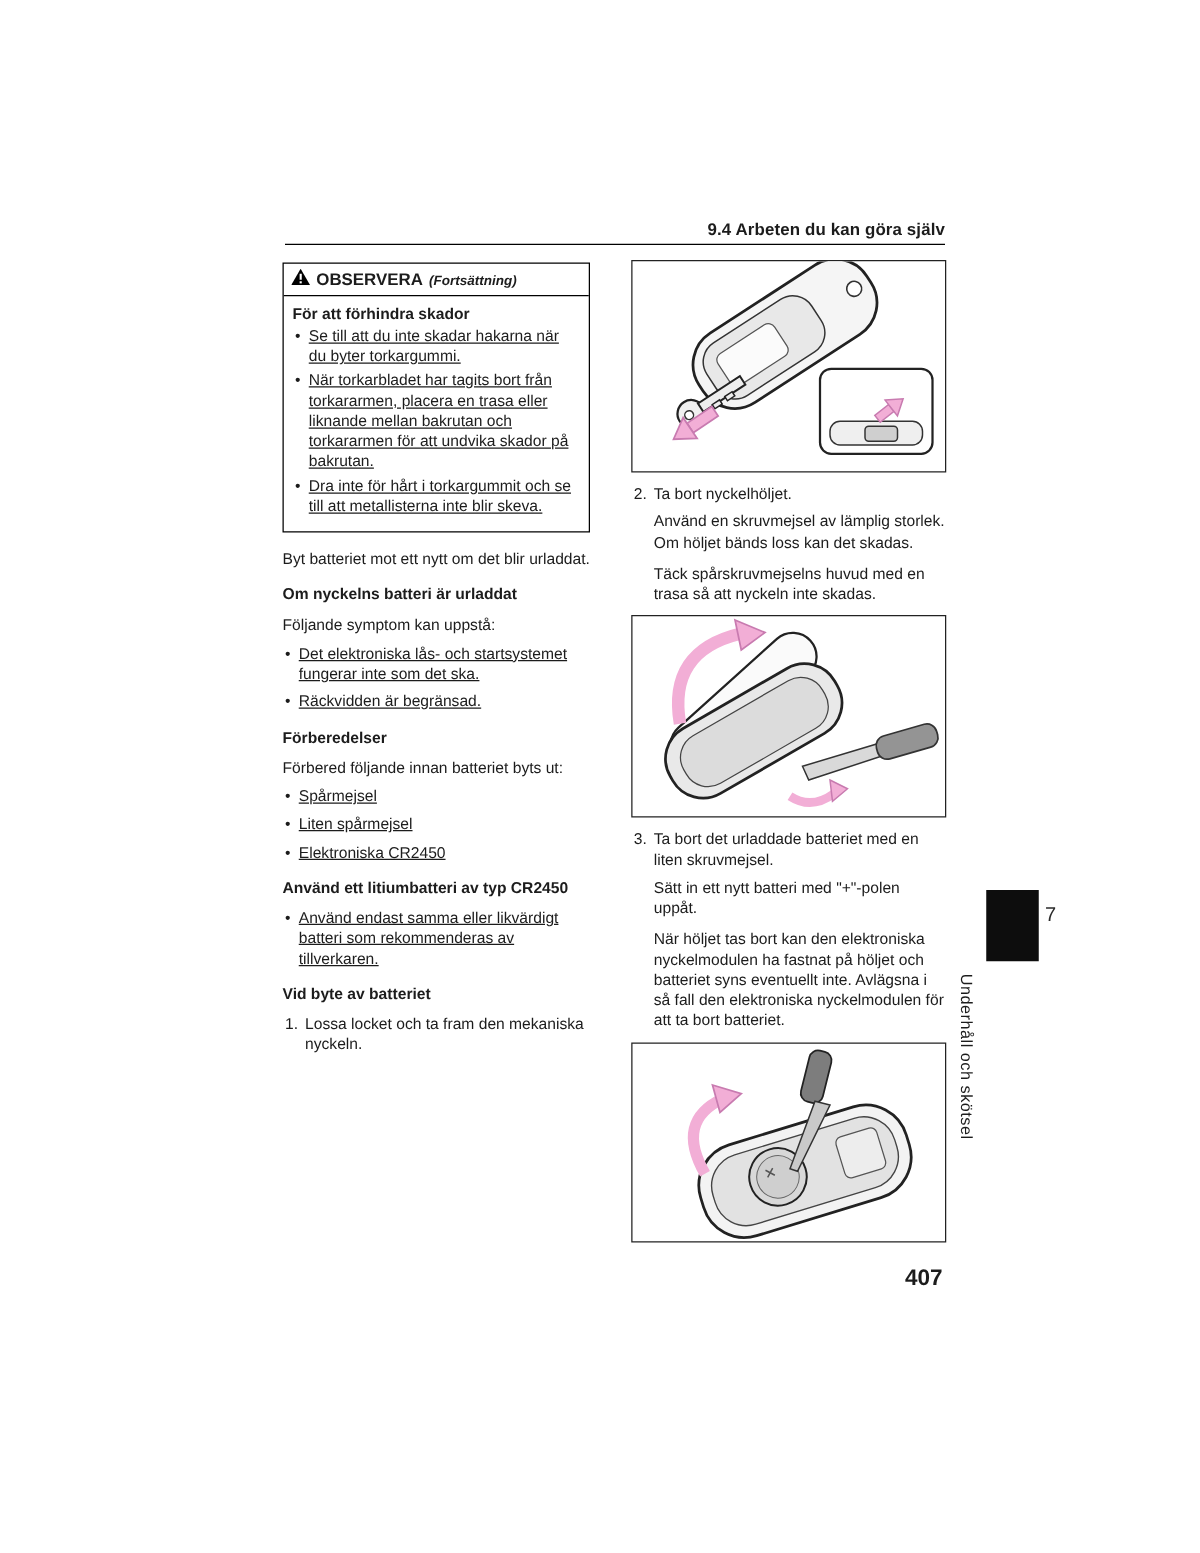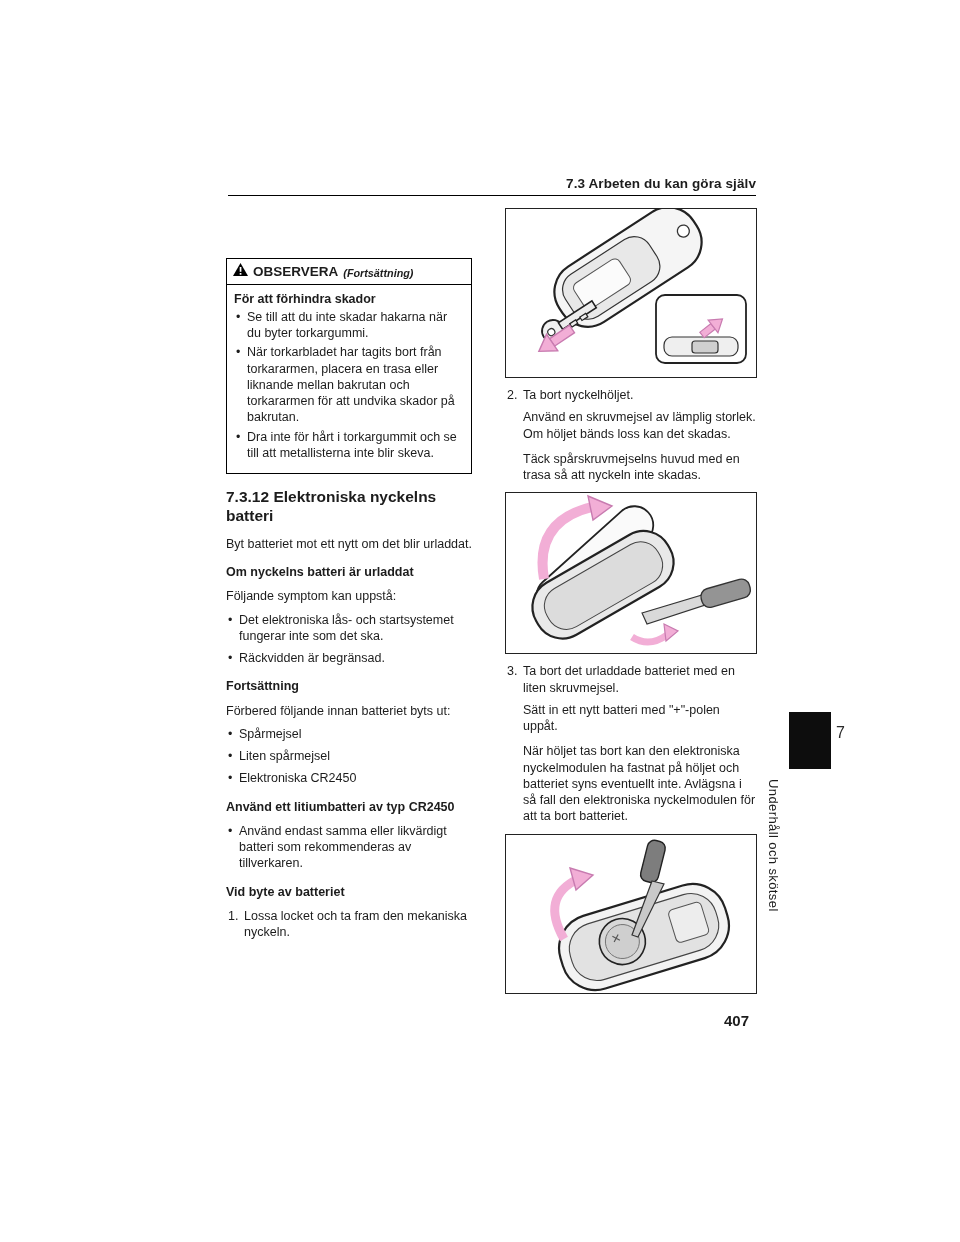--- a/index.html
+++ b/index.html
@@ -12,38 +12,38 @@
   .running-header {
     position:absolute; top:176px; left:228px; width:528px;
     text-align:right; font-weight:bold; font-size:13.5px; letter-spacing:0.1px;
   }
   .header-rule {
     position:absolute; top:195px; left:228px; width:528px;
     border-top:1.3px solid #000;
   }
   .col-left {
     position:absolute; top:210px; left:226px; width:246px;
-    font-size:12.5px; line-height:1.3;margin-top:48px;
+    font-size:12.5px; line-height:1.3;
   }
   .col-right {
     position:absolute; top:208px; left:505px; width:252px;
     font-size:12.5px; line-height:1.3;
   }
   
   .notice { border:1.8px solid #000; margin-bottom:13px; background:#fff; }
   .notice-head {
     display:flex; align-items:center; gap:5px;
     padding:4px 6px 3px 6px; border-bottom:1.3px solid #000;
   }
   .notice-title { font-weight:bold; font-size:13.5px; }
   .notice-cont { font-weight:bold; font-style:italic; font-size:10.8px; padding-top:2px; }
   .notice-body { padding:6px 7px 9px 7px; }
   .notice-body .bold-line { font-weight:bold; margin-bottom:2px; }
   
-  .bl { position:relative; padding-left:13px; margin-bottom:3px; }
+  .bl { position:relative; padding-left:13px; margin-bottom:3px;text-decoration:underline; }
   .bl::before { content:"•"; position:absolute; left:2px; top:0; }
   .bl-sp { margin-bottom:6px; }
   
   .sec-heading { font-size:15.5px; font-weight:bold; line-height:1.25; margin:4px 0 10px 0; }
   .bold-head { font-weight:bold; margin:12px 0 8px 0; }
   p.body { margin-bottom:9px; }
   .lead { margin-bottom:7px; }
   
   .step { display:flex; margin:2px 0 6px 2px; }
   .step-num { width:16px; flex:none; }
@@ -63,31 +63,31 @@
   .chapter-num {
     position:absolute; left:836px; top:724px;
     font-size:16px; color:#2a2a2a;
   }
   .side-label {
     position:absolute; left:766px; top:779px;
     writing-mode:vertical-rl; font-size:13px; color:#1c1c1c; letter-spacing:0.4px;
   }
   .page-num {
     position:absolute; left:724px; top:1012px;
-    font-weight:bold; font-size:15px;
+    font-weight:bold; font-size:18px;
   }
   .watermark {
     position:absolute; left:686px; top:1266px;
     font-size:23px; color:#a2a2a2;
   }
 </style>
 </head>
 <body>
 
-<div class="running-header">7.3 Arbeten du kan göra själv</div>
+<div class="running-header">9.4 Arbeten du kan göra själv</div>
 <div class="header-rule"></div>
 
 <div class="col-left">
 
   <div class="notice">
     <div class="notice-head">
       <span>
         <svg width="15" height="13" viewBox="0 0 15 13">
           <path d="M7.5 0 L15 13 H0 Z" fill="#000"></path>
           <rect x="6.7" y="4" width="1.7" height="4.8" fill="#fff"></rect>
@@ -98,30 +98,29 @@
       <span class="notice-cont">(Fortsättning)</span>
     </div>
     <div class="notice-body">
       <div class="bold-line">För att förhindra skador</div>
       <div class="bl">Se till att du inte skadar hakarna när du byter torkargummi.</div>
       <div class="bl">När torkarbladet har tagits bort från torkararmen, placera en trasa eller liknande mellan bakrutan och torkararmen för att undvika skador på bakrutan.</div>
       <div class="bl">Dra inte för hårt i torkargummit och se till att metallisterna inte blir skeva.</div>
     </div>
   </div>
 
-  <div class="sec-heading">7.3.12 Elektroniska nyckelns batteri</div>
 
   <p class="body">Byt batteriet mot ett nytt om det blir urladdat.</p>
 
   <div class="bold-head">Om nyckelns batteri är urladdat</div>
   <div class="lead">Följande symptom kan uppstå:</div>
   <div class="bl bl-sp">Det elektroniska lås- och startsystemet fungerar inte som det ska.</div>
   <div class="bl bl-sp">Räckvidden är begränsad.</div>
 
-  <div class="bold-head">Fortsättning</div>
+  <div class="bold-head">Förberedelser</div>
   <div class="lead">Förbered följande innan batteriet byts ut:</div>
   <div class="bl bl-sp">Spårmejsel</div>
   <div class="bl bl-sp">Liten spårmejsel</div>
   <div class="bl bl-sp">Elektroniska CR2450</div>
 
   <div class="bold-head">Använd ett litiumbatteri av typ CR2450</div>
   <div class="bl bl-sp">Använd endast samma eller likvärdigt batteri som rekommenderas av tillverkaren.</div>
 
   <div class="bold-head">Vid byte av batteriet</div>
   <div class="step">

